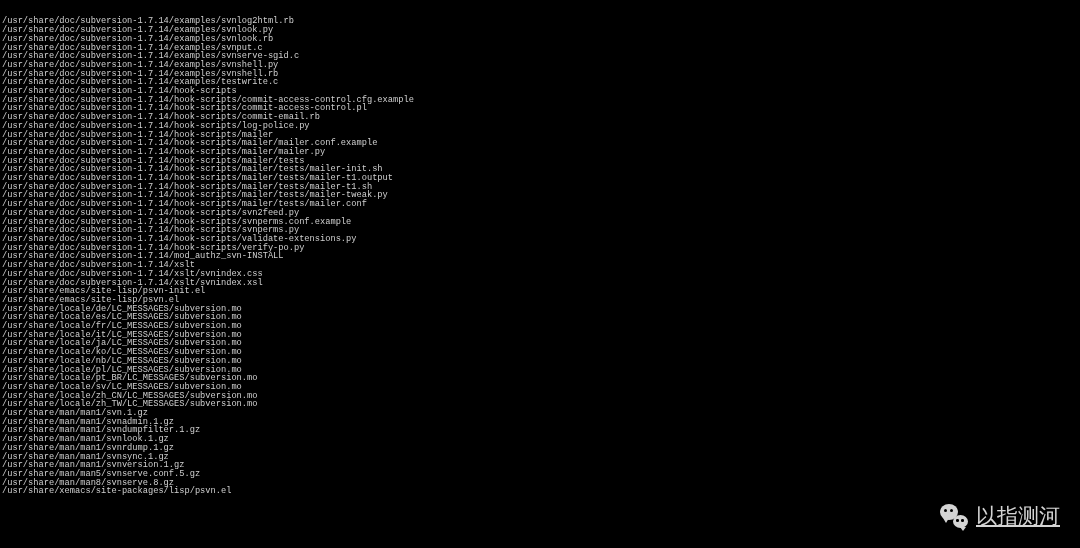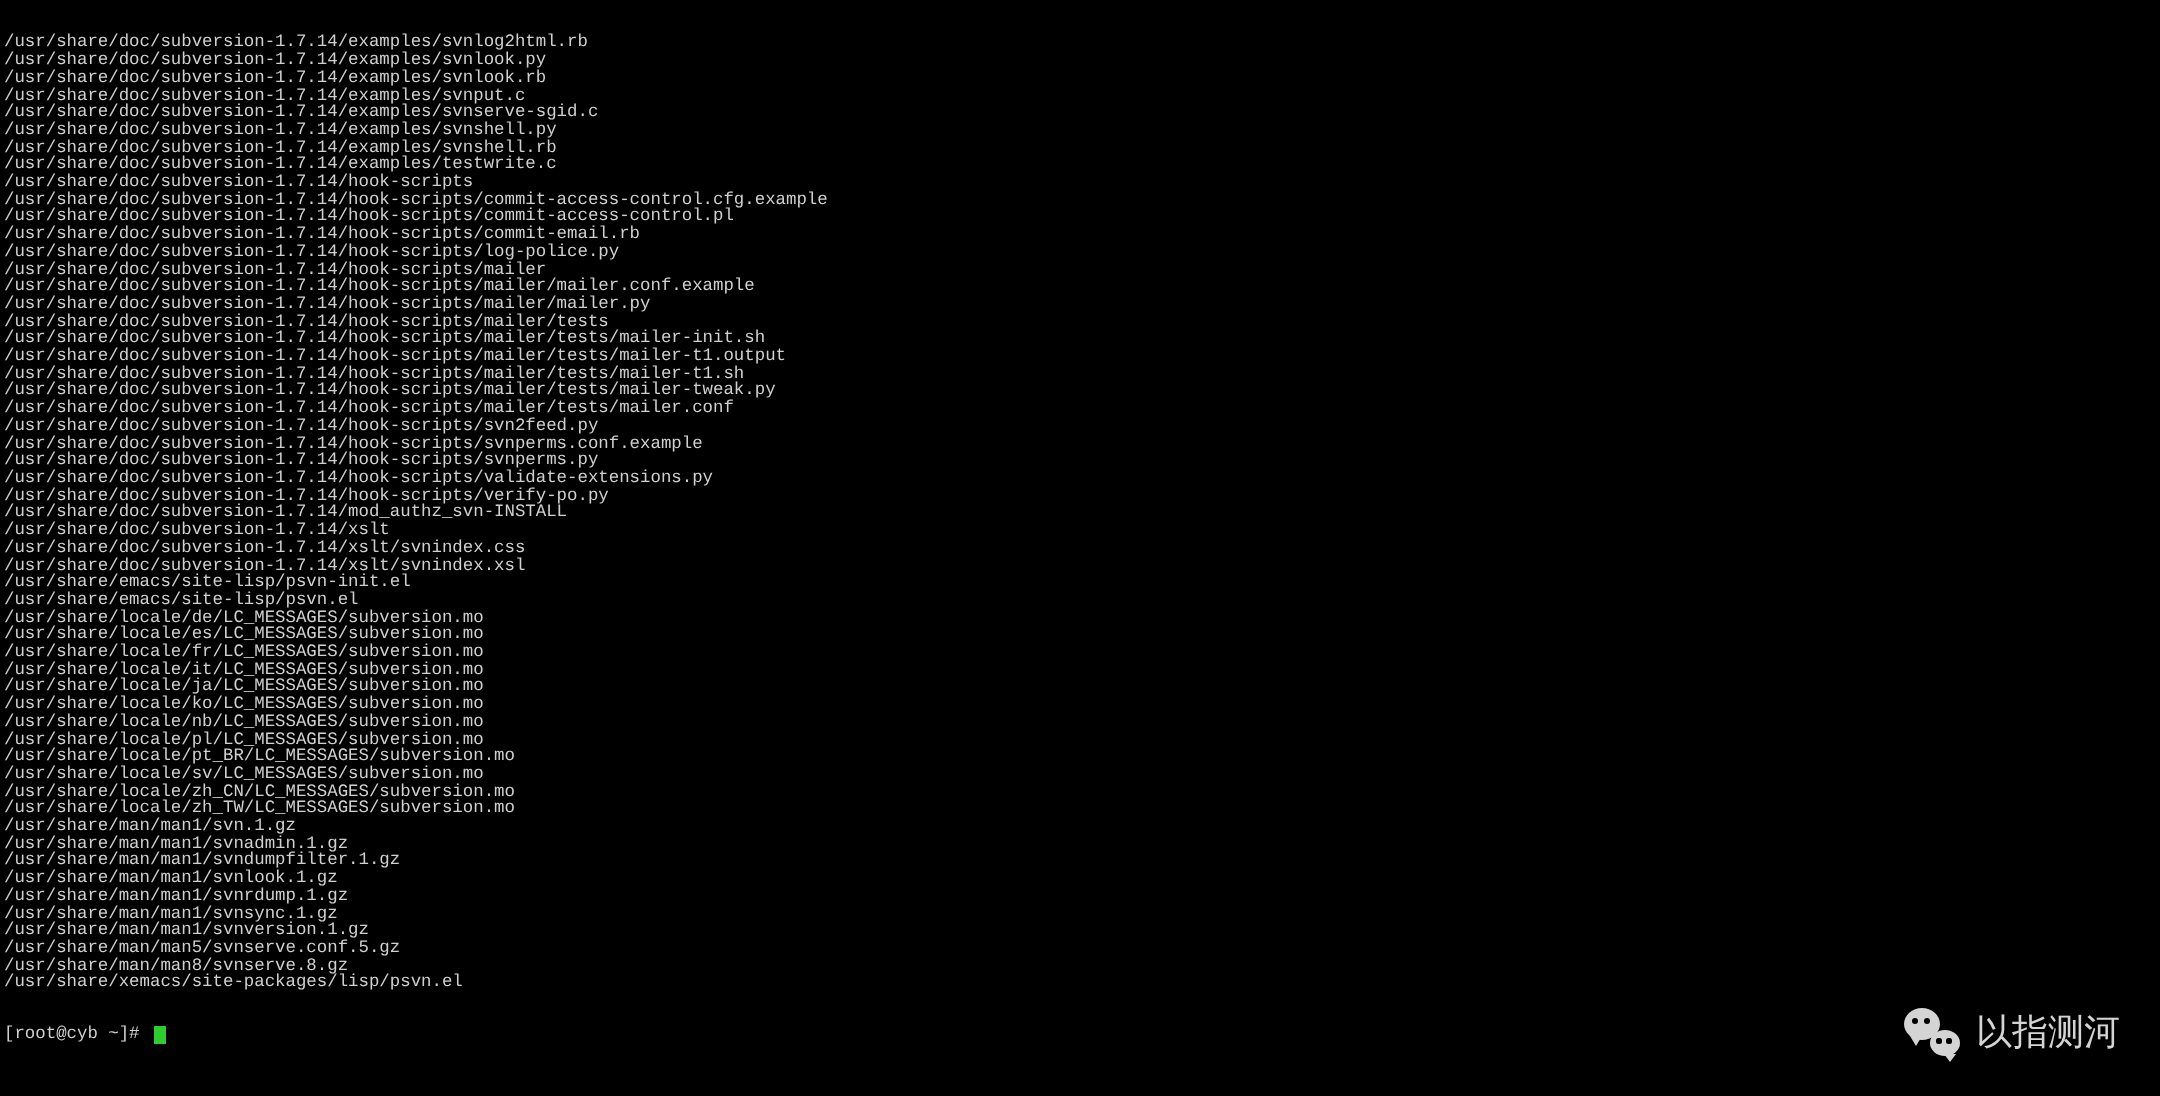--- a/index.html
+++ b/index.html
@@ -47,24 +47,25 @@
   }
   .watermark {
     position: absolute;
     right: 20px;
     bottom: 20px;
     display: flex;
     align-items: center;
     gap: 8px;
     color: #e0e0e0;
     font-family: Arial, sans-serif;
-    font-size: 18px;
+    font-size: 21px;
     font-weight: 500;
     opacity: 0.95;
     pointer-events: none;
+    text-decoration: underline;
   }
   .wechat-icon {
     width: 28px;
     height: 24px;
     position: relative;
   }
   .bubble-big {
     position: absolute;
     width: 18px; height: 16px;
     background: #e0e0e0;
@@ -113,21 +114,20 @@
     border-left: 3px solid transparent;
     border-right: 3px solid transparent;
     border-top: 4px solid #e0e0e0;
   }
 </style>
 </head>
 <body>
 
 <div class="terminal">
   <div id="lines-container"><span class="line">/usr/share/doc/subversion-1.7.14/examples/svnlog2html.rb</span><span class="line">/usr/share/doc/subversion-1.7.14/examples/svnlook.py</span><span class="line">/usr/share/doc/subversion-1.7.14/examples/svnlook.rb</span><span class="line">/usr/share/doc/subversion-1.7.14/examples/svnput.c</span><span class="line">/usr/share/doc/subversion-1.7.14/examples/svnserve-sgid.c</span><span class="line">/usr/share/doc/subversion-1.7.14/examples/svnshell.py</span><span class="line">/usr/share/doc/subversion-1.7.14/examples/svnshell.rb</span><span class="line">/usr/share/doc/subversion-1.7.14/examples/testwrite.c</span><span class="line">/usr/share/doc/subversion-1.7.14/hook-scripts</span><span class="line">/usr/share/doc/subversion-1.7.14/hook-scripts/commit-access-control.cfg.example</span><span class="line">/usr/share/doc/subversion-1.7.14/hook-scripts/commit-access-control.pl</span><span class="line">/usr/share/doc/subversion-1.7.14/hook-scripts/commit-email.rb</span><span class="line">/usr/share/doc/subversion-1.7.14/hook-scripts/log-police.py</span><span class="line">/usr/share/doc/subversion-1.7.14/hook-scripts/mailer</span><span class="line">/usr/share/doc/subversion-1.7.14/hook-scripts/mailer/mailer.conf.example</span><span class="line">/usr/share/doc/subversion-1.7.14/hook-scripts/mailer/mailer.py</span><span class="line">/usr/share/doc/subversion-1.7.14/hook-scripts/mailer/tests</span><span class="line">/usr/share/doc/subversion-1.7.14/hook-scripts/mailer/tests/mailer-init.sh</span><span class="line">/usr/share/doc/subversion-1.7.14/hook-scripts/mailer/tests/mailer-t1.output</span><span class="line">/usr/share/doc/subversion-1.7.14/hook-scripts/mailer/tests/mailer-t1.sh</span><span class="line">/usr/share/doc/subversion-1.7.14/hook-scripts/mailer/tests/mailer-tweak.py</span><span class="line">/usr/share/doc/subversion-1.7.14/hook-scripts/mailer/tests/mailer.conf</span><span class="line">/usr/share/doc/subversion-1.7.14/hook-scripts/svn2feed.py</span><span class="line">/usr/share/doc/subversion-1.7.14/hook-scripts/svnperms.conf.example</span><span class="line">/usr/share/doc/subversion-1.7.14/hook-scripts/svnperms.py</span><span class="line">/usr/share/doc/subversion-1.7.14/hook-scripts/validate-extensions.py</span><span class="line">/usr/share/doc/subversion-1.7.14/hook-scripts/verify-po.py</span><span class="line">/usr/share/doc/subversion-1.7.14/mod_authz_svn-INSTALL</span><span class="line">/usr/share/doc/subversion-1.7.14/xslt</span><span class="line">/usr/share/doc/subversion-1.7.14/xslt/svnindex.css</span><span class="line">/usr/share/doc/subversion-1.7.14/xslt/svnindex.xsl</span><span class="line">/usr/share/emacs/site-lisp/psvn-init.el</span><span class="line">/usr/share/emacs/site-lisp/psvn.el</span><span class="line">/usr/share/locale/de/LC_MESSAGES/subversion.mo</span><span class="line">/usr/share/locale/es/LC_MESSAGES/subversion.mo</span><span class="line">/usr/share/locale/fr/LC_MESSAGES/subversion.mo</span><span class="line">/usr/share/locale/it/LC_MESSAGES/subversion.mo</span><span class="line">/usr/share/locale/ja/LC_MESSAGES/subversion.mo</span><span class="line">/usr/share/locale/ko/LC_MESSAGES/subversion.mo</span><span class="line">/usr/share/locale/nb/LC_MESSAGES/subversion.mo</span><span class="line">/usr/share/locale/pl/LC_MESSAGES/subversion.mo</span><span class="line">/usr/share/locale/pt_BR/LC_MESSAGES/subversion.mo</span><span class="line">/usr/share/locale/sv/LC_MESSAGES/subversion.mo</span><span class="line">/usr/share/locale/zh_CN/LC_MESSAGES/subversion.mo</span><span class="line">/usr/share/locale/zh_TW/LC_MESSAGES/subversion.mo</span><span class="line">/usr/share/man/man1/svn.1.gz</span><span class="line">/usr/share/man/man1/svnadmin.1.gz</span><span class="line">/usr/share/man/man1/svndumpfilter.1.gz</span><span class="line">/usr/share/man/man1/svnlook.1.gz</span><span class="line">/usr/share/man/man1/svnrdump.1.gz</span><span class="line">/usr/share/man/man1/svnsync.1.gz</span><span class="line">/usr/share/man/man1/svnversion.1.gz</span><span class="line">/usr/share/man/man5/svnserve.conf.5.gz</span><span class="line">/usr/share/man/man8/svnserve.8.gz</span><span class="line">/usr/share/xemacs/site-packages/lisp/psvn.el</span></div>
-  <span class="prompt-line"><span class="prompt-left">[root@cyb ~]# </span><span class="cursor"></span></span>
 </div>
 
 <div class="watermark">
   <span class="wechat-icon">
     <span class="bubble-big">
         <span class="tail"></span>
       </span>
     <span class="bubble-small">
         <span class="tail"></span>
       </span>

